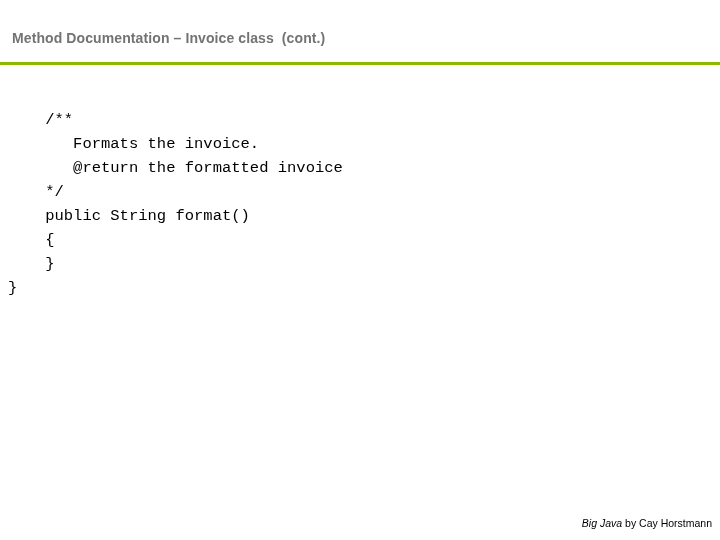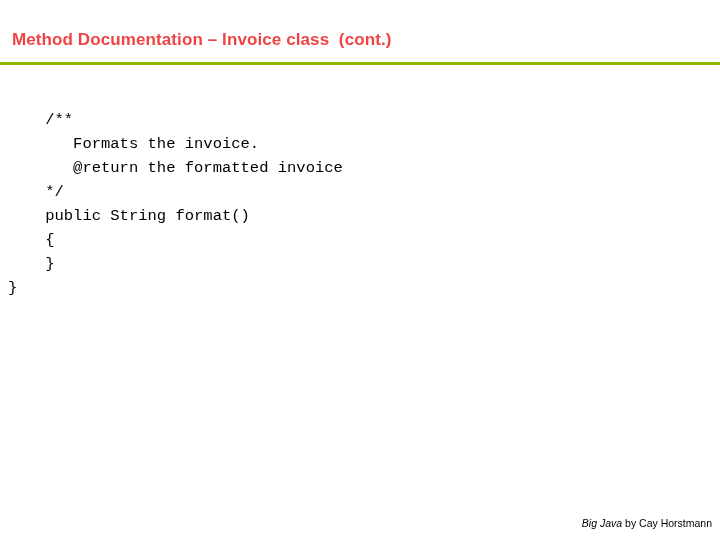--- a/index.html
+++ b/index.html
@@ -17,23 +17,23 @@
   .slide {
     position: relative;
     width: 720px;
     height: 540px;
     box-sizing: border-box;
   }
   .title {
     position: absolute;
     left: 12px;
     top: 30px;
-    font-size: 17px;
+    font-size: 14px;
     font-weight: bold;
-    color: #ef4444;
+    color: #737373;
     letter-spacing: 0.1px;
     white-space: pre;
   }
   .title-rule {
     position: absolute;
     left: 0px;
     top: 62px;
     width: 720px;
     height: 3px;
     background: #8CB800;

